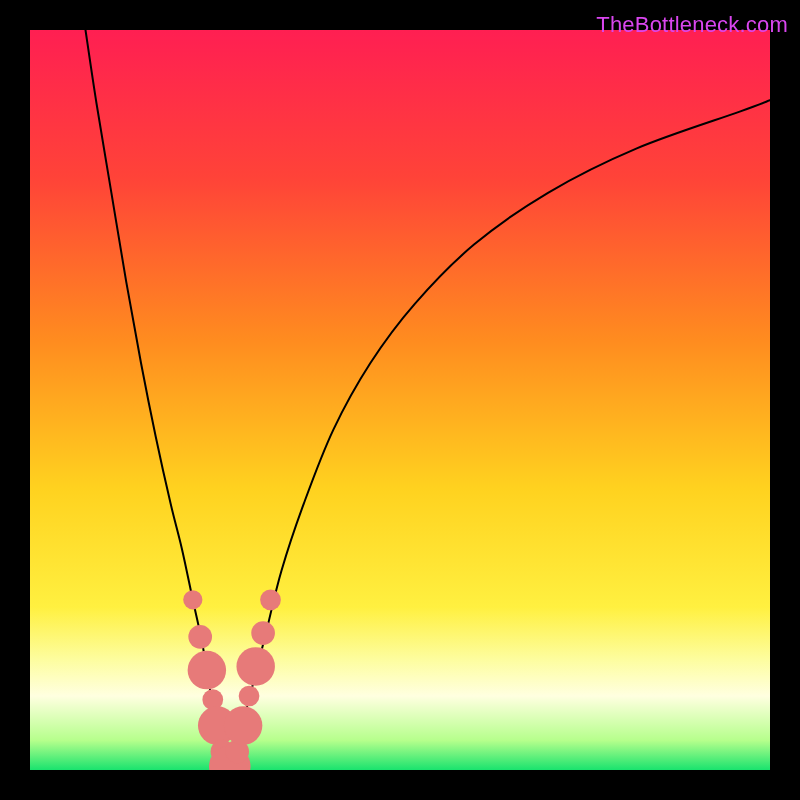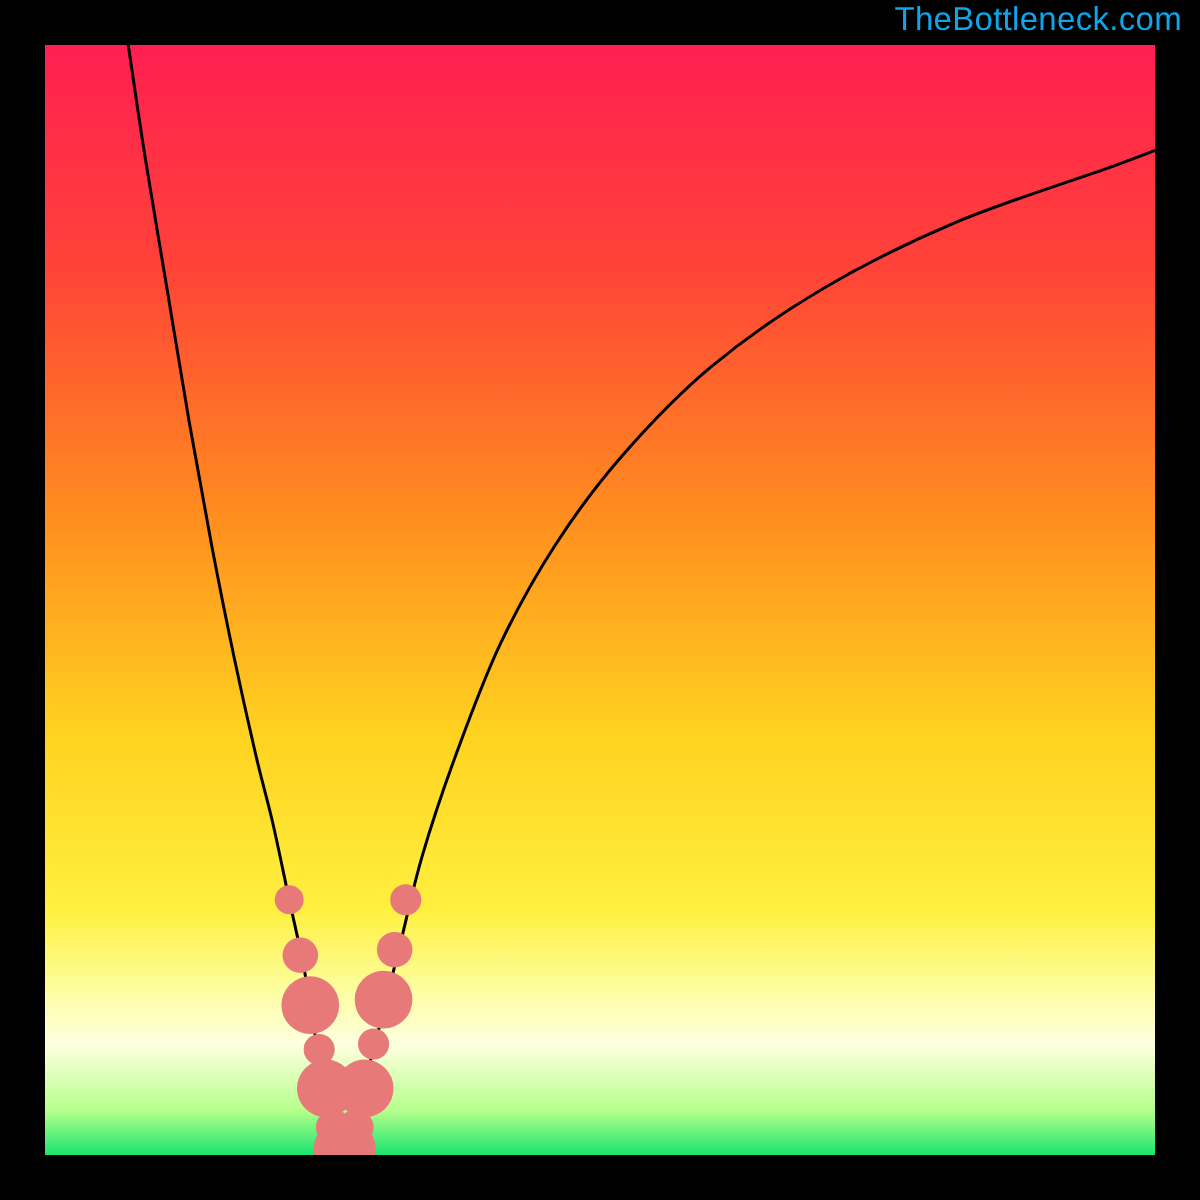--- a/index.html
+++ b/index.html
@@ -30,23 +30,23 @@
   .gradient-bg {
     position: absolute;
     inset: 0;
   }
   .curves {
     position: absolute;
     inset: 0;
   }
   .watermark {
     position: absolute;
-    top: 0;
+    top: 12px;
     right: 12px;
-    color: #0ea5e9;
+    color: #d946ef;
     font-size: 22px;
     font-weight: 500;
     letter-spacing: 0.2px;
     user-select: none;
   }
 </style>
 </head>
 <body>
 
 <div class="frame">

